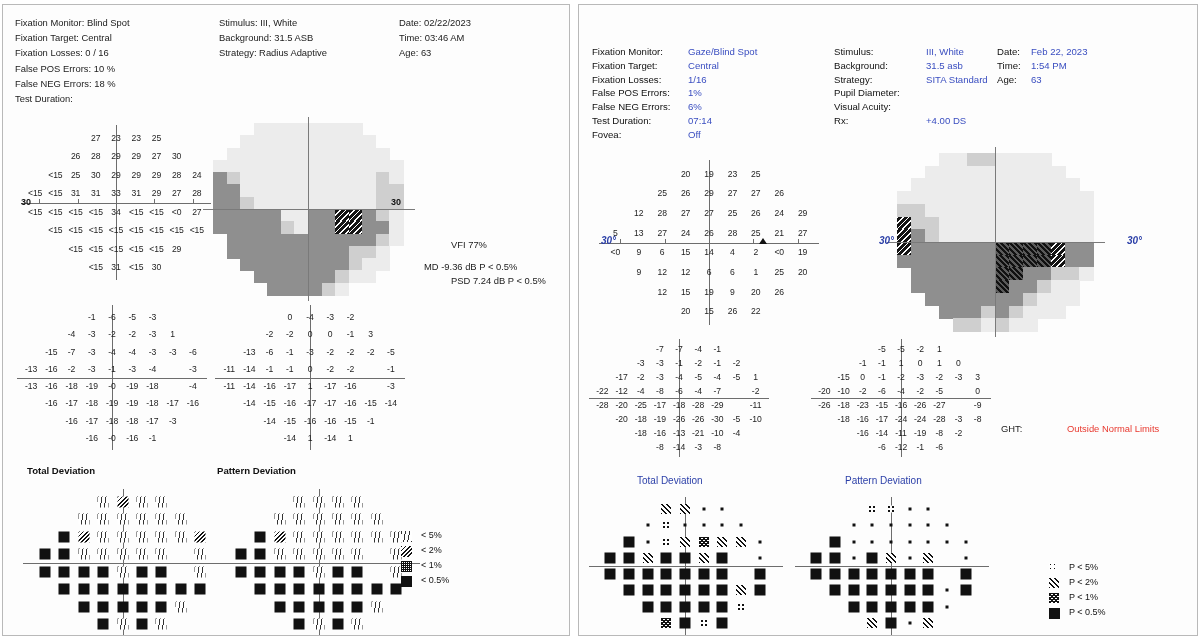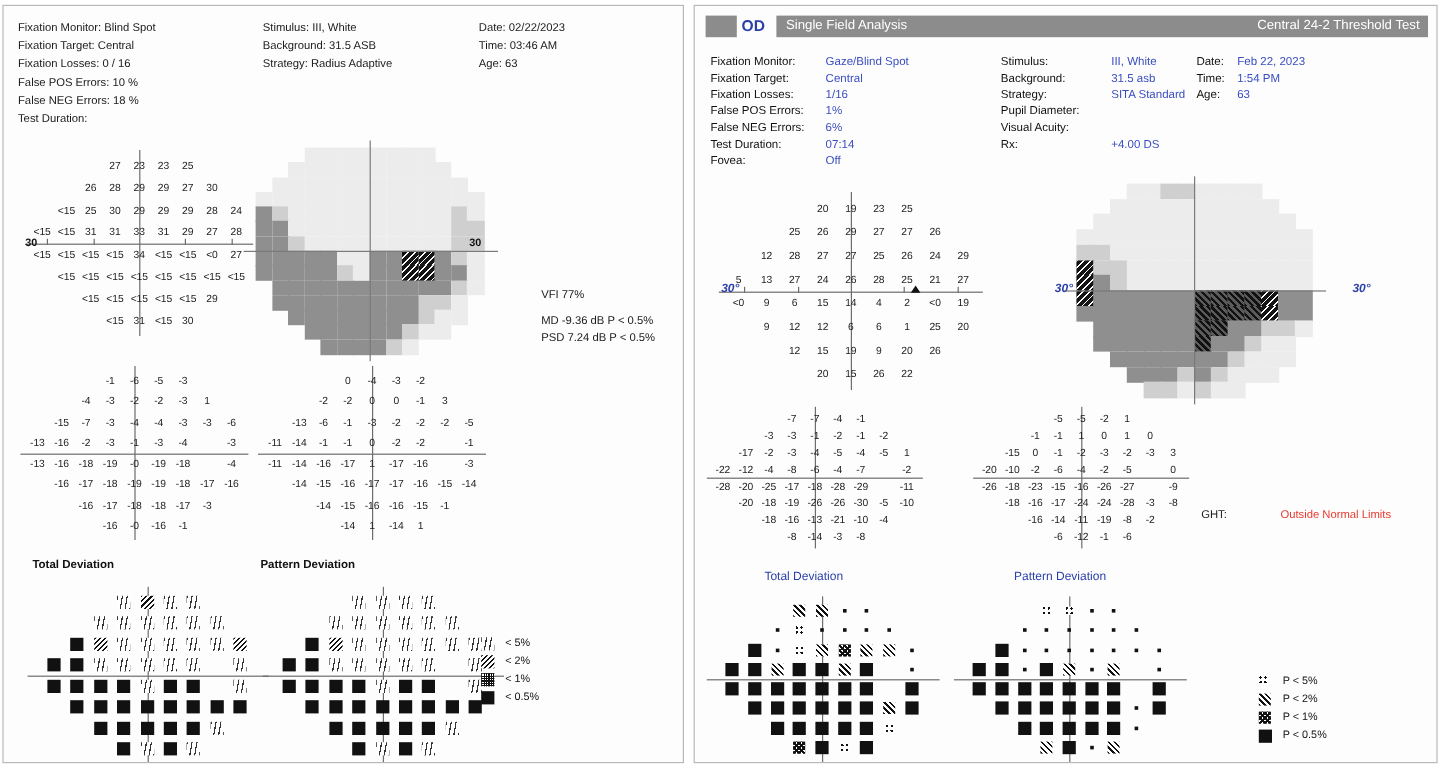--- a/index.html
+++ b/index.html
@@ -384,21 +384,21 @@
         <div style="position: absolute; left: 67.8571px; top: 159.714px; width: 14.1714px; height: 12.8857px; background: rgb(143, 143, 143);"></div>
         <div style="position: absolute; left: 81.4286px; top: 159.714px; width: 14.1714px; height: 12.8857px; background: rgb(143, 143, 143);"></div>
         <div style="position: absolute; left: 95px; top: 159.714px; width: 14.1714px; height: 12.8857px; background: rgb(143, 143, 143);"></div>
         <div style="position: absolute; left: 108.571px; top: 159.714px; width: 14.1714px; height: 12.8857px; background: rgb(207, 207, 207);"></div>
         <div style="position: absolute; left: 122.143px; top: 159.714px; width: 14.1714px; height: 12.8857px; background: rgb(236, 236, 236);"></div>
         <div class="gs-cross-v" style="left: 95px; top: -6px; height: 184px;"></div>
         <div class="gs-cross-h" style="top: 86px; left: -10px; width: 212px;"></div>
       </div>
 
     <div class="stat" style="left:448px; top:234px;">VFI  77%</div>
-    <div class="stat" style="left:448px; top:256px;">MD  -9.36 dB P &lt; 0.5%</div>
+    <div class="stat" style="left:421px; top:256px;">MD  -9.36 dB P &lt; 0.5%</div>
     <div class="stat" style="left:448px; top:270px;">PSD  7.24 dB P &lt; 0.5%</div>
 
     <div class="grid" id="lp-td-num" style="left:14px; top:300px; width:190px; height:145px;">
         <div class="axis-v" style="left: 95px; top: 0px; height: 145px;"></div>
         <div class="axis-h" style="top: 72.5px; left: 0px; width: 190px;"></div>
         <div class="cell" style="left: 74.7872px; top: 12.0833px;">-1</div>
         <div class="cell" style="left: 95px; top: 12.0833px;">-6</div>
         <div class="cell" style="left: 115.213px; top: 12.0833px;">-5</div>
         <div class="cell" style="left: 135.426px; top: 12.0833px;">-3</div>
         <div class="cell" style="left: 54.5745px; top: 29.3452px;">-4</div>
@@ -640,28 +640,20 @@
           <div class="legend-sym sq"></div>
           <div class="legend-txt">&lt; 0.5%</div>
         </div>
       </div>
   <div class="axlabel" style="left: 18px; top: 192px;">30</div>
       <div class="axlabel" style="left: 388px; top: 192px;">30</div>
     </div>
 
   <div class="panel" id="panel-right">
 
-    <div class="rp-header">
-      <div class="rp-swatch"></div>
-      <div class="rp-od">OD</div>
-      <div class="rp-bar">
-        <span class="t-left">Single Field Analysis</span>
-        <span class="t-right">Central 24-2 Threshold Test</span>
-      </div>
-    </div>
 
     <div class="rp-params">
       <div class="rp-col c1" id="rp-c1">
           <div class="rp-row"><span class="rp-k" style="width: 96px;">Fixation Monitor:</span><span class="rp-v">Gaze/Blind Spot</span></div>
           <div class="rp-row"><span class="rp-k" style="width: 96px;">Fixation Target:</span><span class="rp-v">Central</span></div>
           <div class="rp-row"><span class="rp-k" style="width: 96px;">Fixation Losses:</span><span class="rp-v">1/16</span></div>
           <div class="rp-row"><span class="rp-k" style="width: 96px;">False POS Errors:</span><span class="rp-v">1%</span></div>
           <div class="rp-row"><span class="rp-k" style="width: 96px;">False NEG Errors:</span><span class="rp-v">6%</span></div>
           <div class="rp-row"><span class="rp-k" style="width: 96px;">Test Duration:</span><span class="rp-v">07:14</span></div>
           <div class="rp-row"><span class="rp-k" style="width: 96px;">Fovea:</span><span class="rp-v">Off</span></div>

